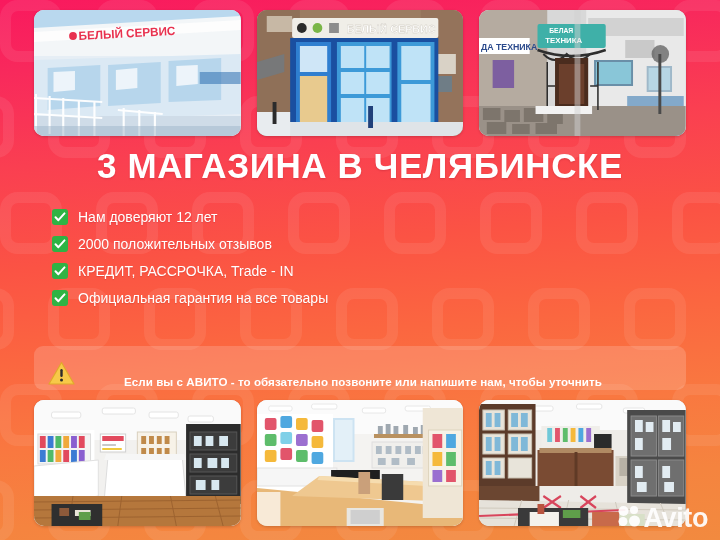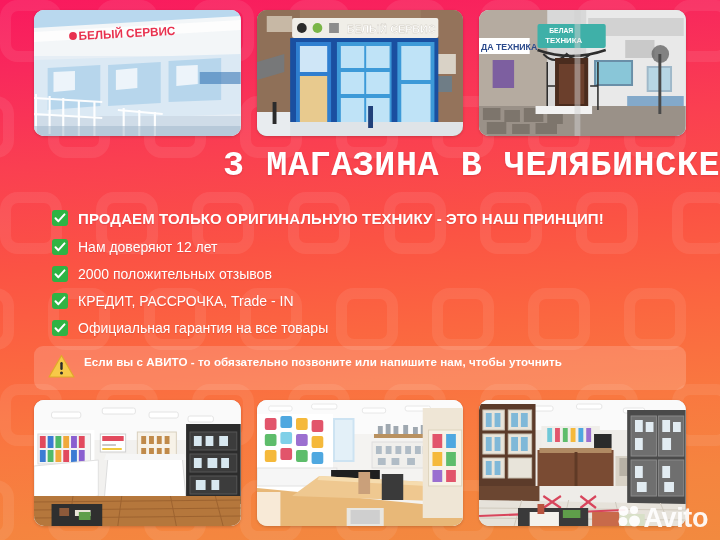--- a/index.html
+++ b/index.html
@@ -60,29 +60,28 @@
     box-shadow: 0 1px 3px rgba(0,0,0,.18);
   }
   .photo svg { display: block; width: 100%; height: 100%; }
 
   
   .headline {
     position: absolute;
     top: 148px;
     left: 0;
     right: 0;
-    text-align: right;
+    text-align: center;
     color: #ffffff;
     font-size: 35px;
     font-weight: bold;
     letter-spacing: .6px;
     line-height: 1.05;
     text-shadow: 0 1px 2px rgba(120,0,30,.22);
     white-space: nowrap;
-    font-family: Liberation Mono, monospace;
   }
 
   
   .bullets {
     position: absolute;
     top: 203px;
     left: 52px;
     right: 30px;
   }
   .bullet {
@@ -116,22 +115,23 @@
   
   .warning {
     position: absolute;
     left: 34px;
     right: 34px;
     top: 346px;
     height: 44px;
     border-radius: 9px;
     background: rgba(255,255,255,.17);
     display: flex;
-    align-items: flex-start;
-    padding: 8px 14px;
+    align-items: flex-end;
+    padding: 0 14px;
+    gap: 40px;
   }
   .warn-icon { flex: 0 0 27px; margin-right: 9px; }
   .warn-text {
     color: #ffffff;
     font-size: 11.6px;
     font-weight: bold;
     line-height: 1.42;
     letter-spacing: .05px;
   }
   .warn-text .l { display: block; white-space: nowrap; }
@@ -332,28 +332,20 @@
       <rect x="98" y="0" width="6" height="126" fill="#cfcfcf" opacity=".5"></rect>
     </svg>
   </div>
 
 </div>
 
 <div class="headline">3 МАГАЗИНА В ЧЕЛЯБИНСКЕ</div>
 
 <div class="bullets">
 
-  <div class="bullet strong">
-    <span class="check">
-      <svg width="12" height="12" viewBox="0 0 12 12">
-          <path d="M1.5 6.2 L4.4 9.2 L10.5 2.4" stroke="#ffffff" stroke-width="2" fill="none" stroke-linecap="round" stroke-linejoin="round"></path>
-        </svg>
-    </span>
-    <span class="txt">ПРОДАЕМ ТОЛЬКО ОРИГИНАЛЬНУЮ ТЕХНИКУ - ЭТО НАШ ПРИНЦИП!</span>
-  </div>
 
   <div class="bullet">
     <span class="check">
       <svg width="12" height="12" viewBox="0 0 12 12">
           <path d="M1.5 6.2 L4.4 9.2 L10.5 2.4" stroke="#ffffff" stroke-width="2" fill="none" stroke-linecap="round" stroke-linejoin="round"></path>
         </svg>
     </span>
     <span class="txt">Нам доверяют 12 лет</span>
   </div>
 

